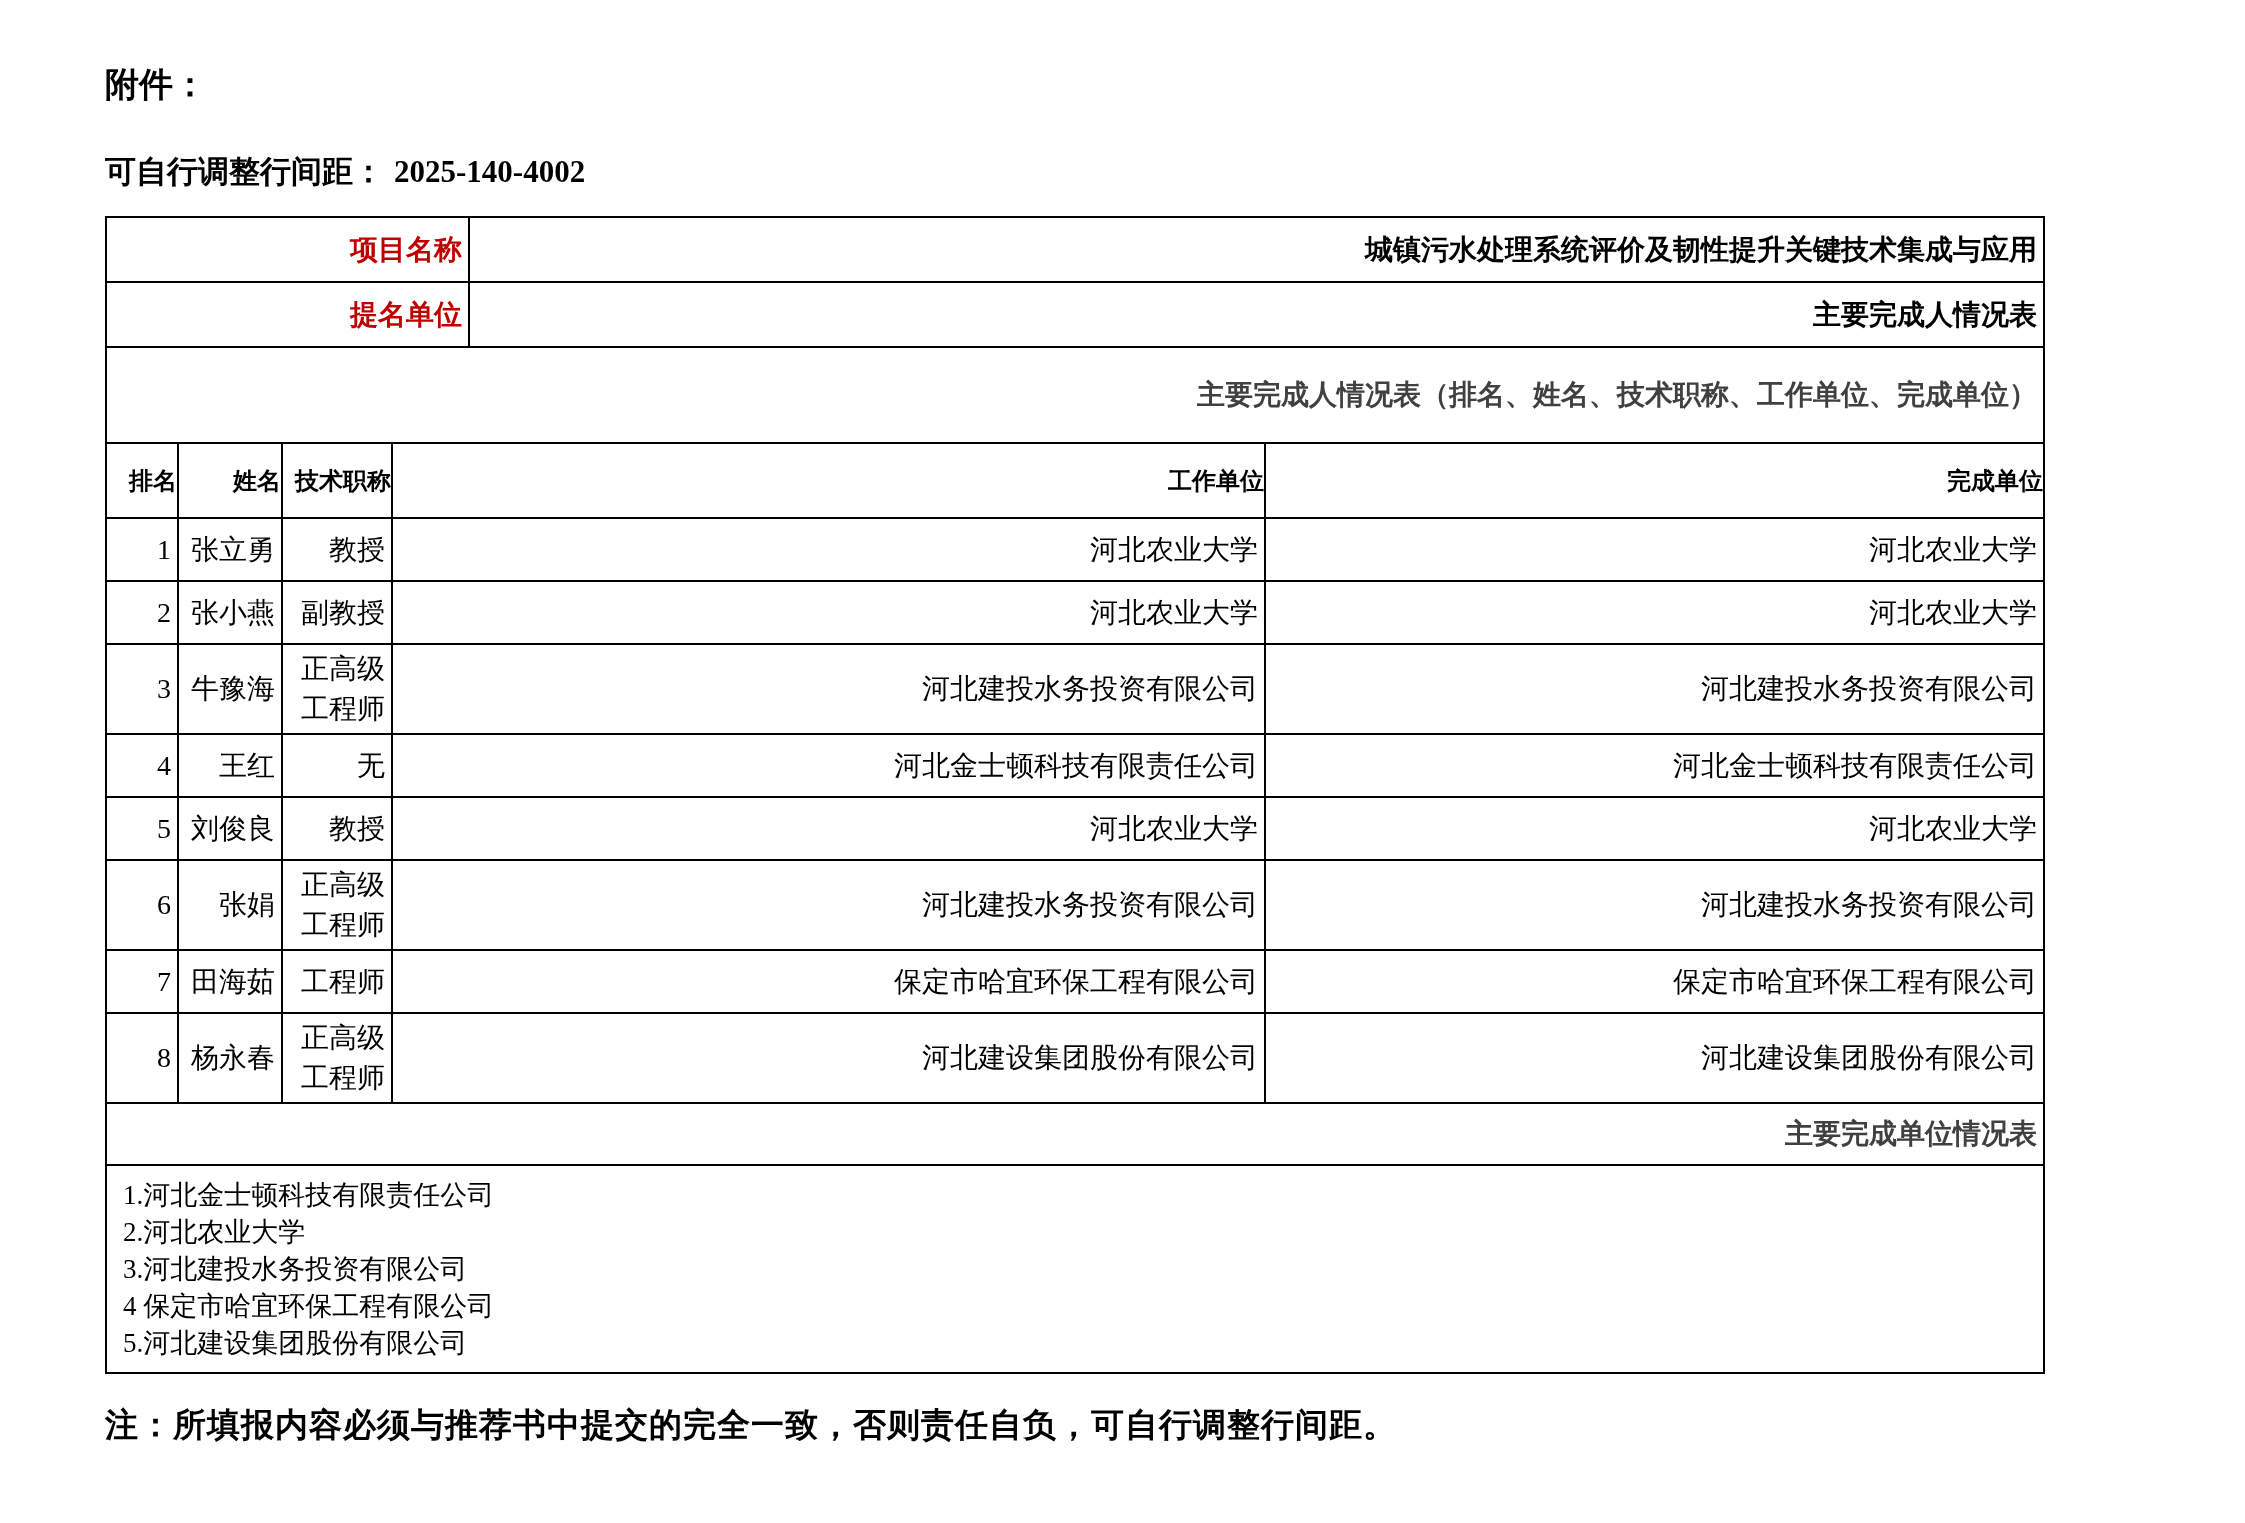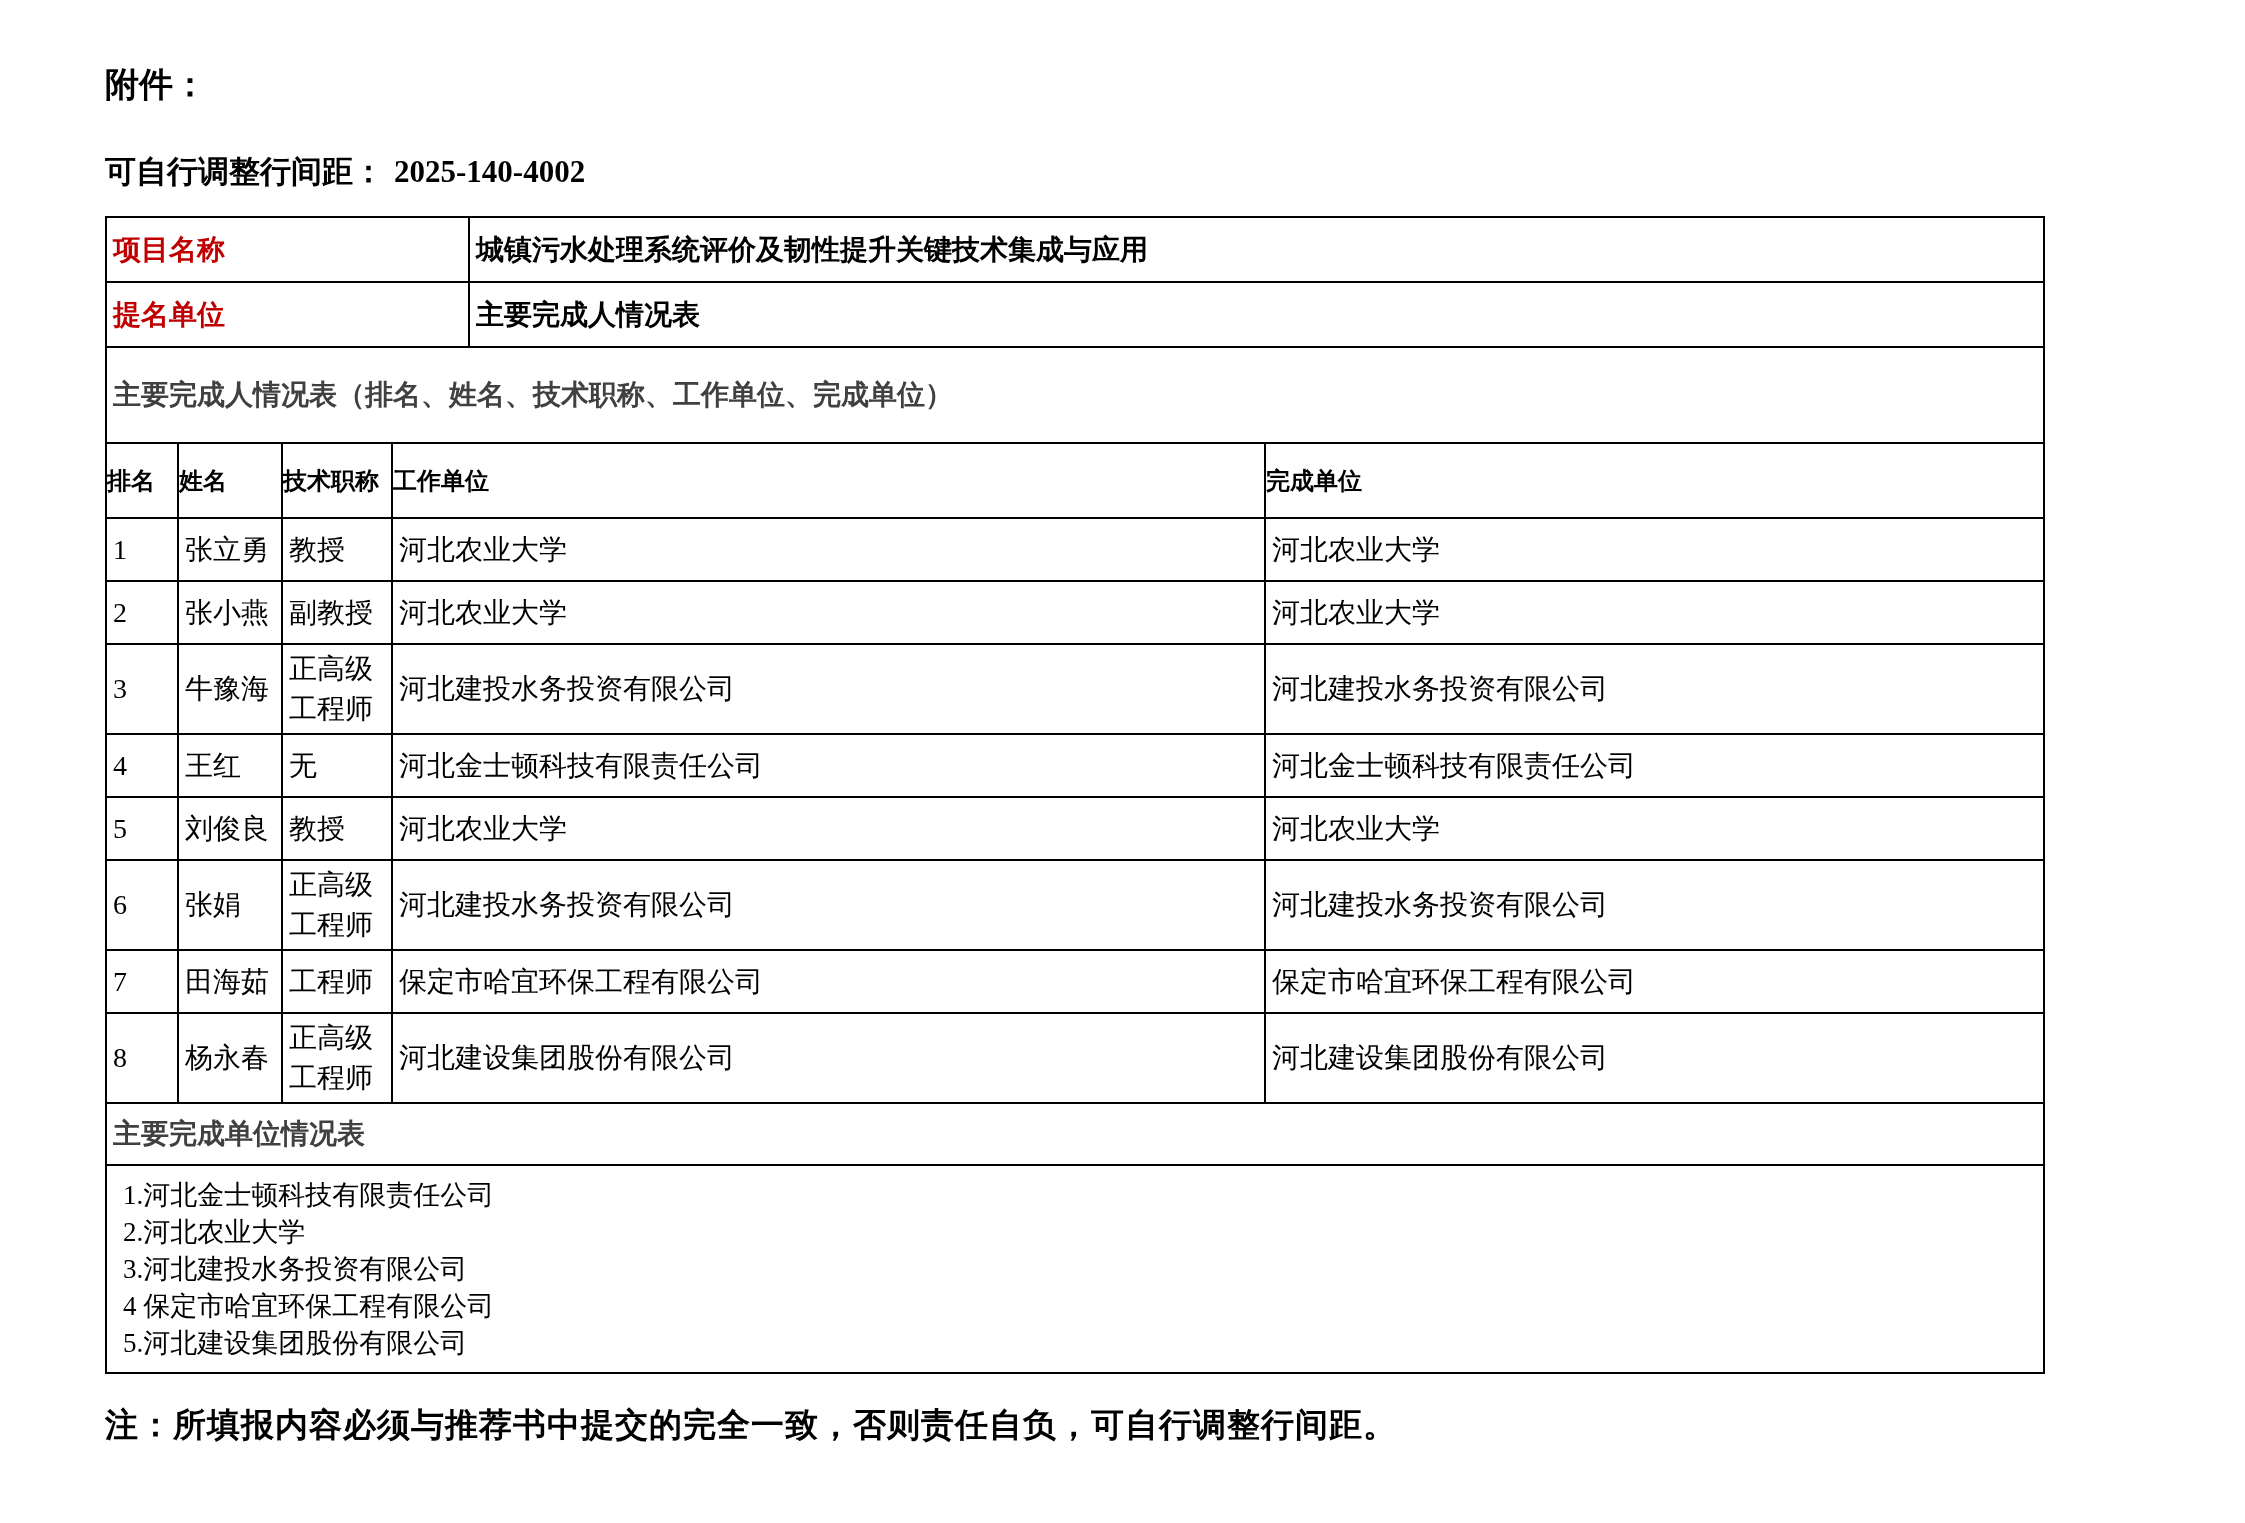--- a/index.html
+++ b/index.html
@@ -34,21 +34,21 @@
   .award-line .num {
     margin-left: 10px;
   }
   table.doc-table {
     border-collapse: collapse;
     table-layout: fixed;
     width: 1938px;
   }
   .doc-table td, .doc-table th {
     border: 2px solid #000000;
-    text-align: left;
+    text-align: right;
     vertical-align: middle;
     font-size: 28px;
     padding: 4px 6px;
     overflow: hidden;
   }
   .red-label {
     color: #C00000;
     font-weight: bold;
     font-size: 29px;
   }

